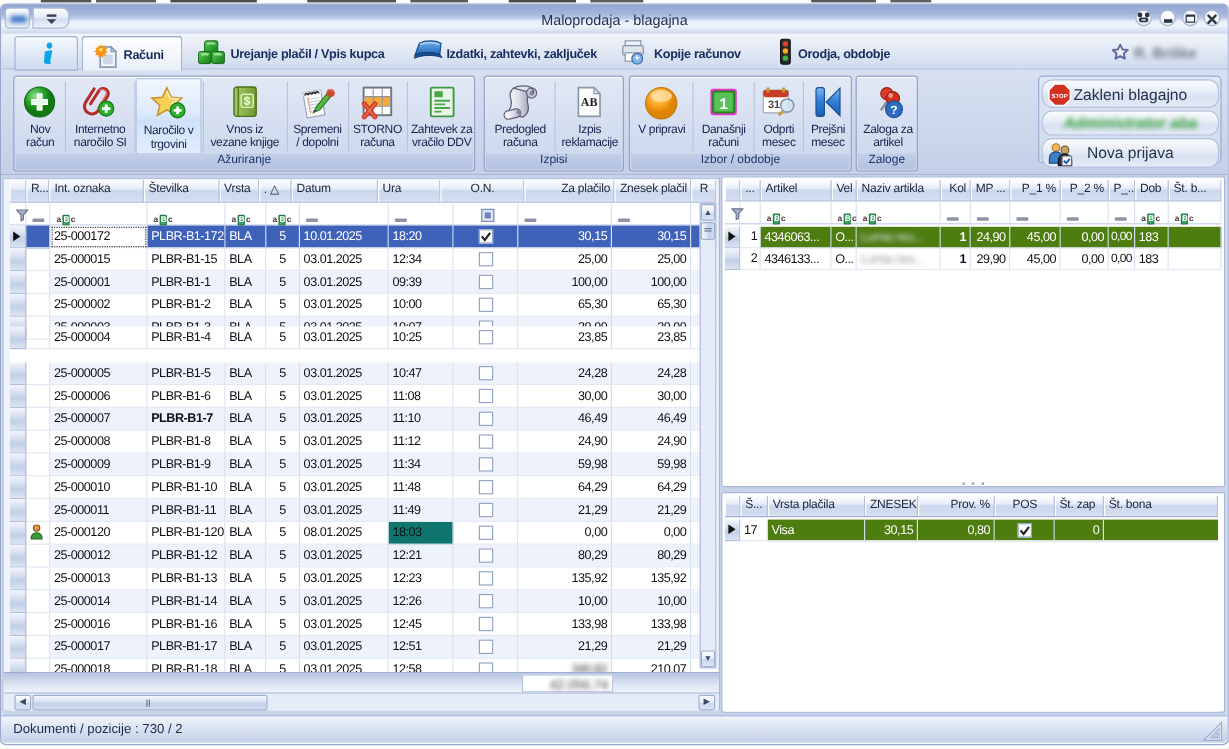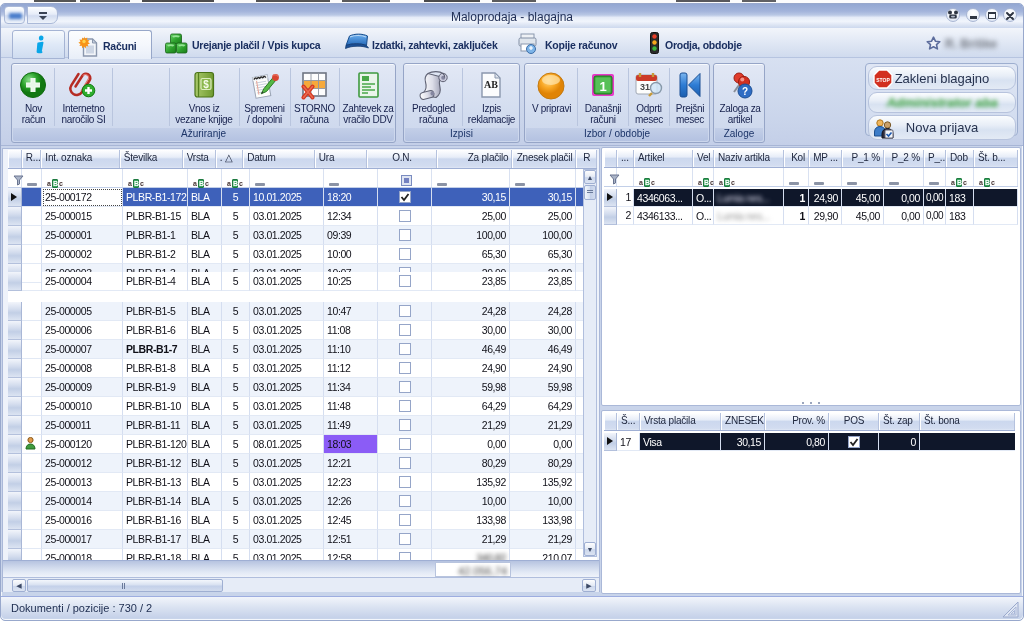--- a/index.html
+++ b/index.html
@@ -45,21 +45,21 @@
 
 .gridhead{background:linear-gradient(#ffffff 0%,#e7edf8 40%,#ccd8ee 50%,#d2dcf0 90%,#dee6f4 100%);
  border-bottom:1px solid #9fafd4;color:#20283f;font-size:10px;letter-spacing:-0.2px}
 .hc{border-right:1px solid #b5c2de;box-shadow:inset 1px 0 0 #ffffff;height:100%;padding:2px 3px 0 4px;white-space:nowrap;overflow:hidden}
 .filt{background:#fff;border-bottom:1px solid #c2cfe8;color:#777}
 .fc{border-right:1px solid #d9e1f1;height:100%;padding:3px 2px 0 5px}
 .row{font-size:10.5px;letter-spacing:-0.4px;color:#101018;white-space:nowrap}
 .cell{height:100%;border-right:1px solid #d5def0;border-bottom:1px solid #e2e9f5;padding:3px 3px 0 3px;overflow:hidden}
 .num{text-align:right}
 .sel{background:#3e61ba;color:#fff}
-.sel2{background:#0f172a;color:#fff}
+.sel2{background:#4d7c0f;color:#fff}
 .ind{background:linear-gradient(#f2f5fb,#d4ddee 40%,#c2cfe6 60%,#dce4f2);border-right:1px solid #a9b7d6;border-bottom:1px solid #b3c0dc}
 .cb{width:12px;height:12px;border:1px solid #95a5c8;background:#fff;margin:0 auto;position:relative}
 .abc{display:inline-flex;align-items:center;font-size:7px;color:#433;font-weight:bold;line-height:7px}
 .abc b{display:inline-block;width:6px;height:9px;background:#3aa660;color:#fff;border:1px solid #1e7a40;
  font-size:7px;line-height:8px;text-align:center;margin:0 1px;border-radius:1px}
 .eq{display:inline-block;width:10px;height:3px;background:#8b93a5;border-radius:1px;margin-top:4px}
 
 .vthumb{background:linear-gradient(90deg,#f3f7fc,#d8e1f1 45%,#c3d0e9 55%,#d2dcee)!important}
 .sbtn{background:linear-gradient(#fdfdfe,#e4eaf5 50%,#ccd7ec 55%,#dce4f2);border:1px solid #9fafd2;border-radius:2px;
  color:#3d4a66;text-align:center}
@@ -189,20 +189,30 @@
             <div class="a" style="left:13px;top:5px"><svg width="30" height="30" viewBox="0 0 30 30">
                 <path d="M7.5 16.5L14.5 5.5a4.3 4.3 0 0 1 7.3 4.5L14 22a6.3 6.3 0 0 1-10.7-6.7L10.5 4" fill="none" stroke="#b62c24" stroke-width="2.5" stroke-linecap="round"></path>
                 <path d="M14.8 6a3 3 0 0 1 5.3 3.2L13 21" fill="none" stroke="#e07068" stroke-width="1.1"></path>
                 <circle cx="20.5" cy="20.5" r="6.3" fill="#2fae2f" stroke="#0e7a0e"></circle>
                 <path d="M20.5 17v7M17 20.5h7" stroke="#fff" stroke-width="2.4"></path>
               </svg></div>
             <div class="a rlab">Internetno
 naročilo SI</div>
           </div>
 <div class="a rsep" style="left:100px"></div>
+<div class="a rbtn hov" style="left:101px;width:55px">
+            <div class="a" style="left:10px;top:5px"><svg width="34" height="30" viewBox="0 0 34 30">
+                <path d="M15 2l3.7 8 8.8 0.8-6.6 5.8 2 8.6-7.9-4.6-7.9 4.6 2-8.6L2.5 10.8l8.8-0.8z" fill="#f8cf56" stroke="#c7912a" stroke-width="1.2"></path>
+                <path d="M15 5l2.7 6 6.5 0.6-4.9 4.3" fill="none" stroke="#fdeab0" stroke-width="1.6"></path>
+                <circle cx="24" cy="21" r="6.2" fill="#2fae2f" stroke="#0e7a0e"></circle>
+                <path d="M24 17.7v6.6M20.7 21h6.6" stroke="#fff" stroke-width="2.2"></path>
+              </svg></div>
+            <div class="a rlab">Naročilo v
+trgovini</div>
+          </div>
 <div class="a rsep" style="left:157px"></div>
 <div class="a rbtn" style="left:158px;width:68px">
             <div class="a" style="left:19px;top:5px"><svg width="30" height="30" viewBox="0 0 30 30">
                 <defs>
                   <linearGradient id="gbk" x1="0" y1="0" x2="1" y2="0">
                     <stop offset="0%" stop-color="#a8c86a"></stop>
                     <stop offset="100%" stop-color="#6f9a30"></stop>
                   </linearGradient>
                 </defs>
                 <rect x="6" y="2.5" width="18.5" height="24.5" rx="2.5" fill="url(#gbk)" stroke="#4a7318" stroke-width="1.2"></rect>
@@ -654,21 +664,21 @@
               <circle cx="5.5" cy="3" r="2.6" fill="#e09a4c" stroke="#8a5a1c"></circle>
               <path d="M1 12c0-3.4 2-5 4.5-5S10 8.6 10 12z" fill="#3f9a3f" stroke="#1e6a1e"></path>
             </svg></div>
 <div class="cell" style="width:81px;background:#fff">25-000120</div>
 <div class="cell" style="width:65px;background:#fff;">PLBR-B1-120</div>
 <div class="cell" style="width:34px;background:#fff;">BLA</div>
 <div class="cell" style="width:28px;background:#fff;">
             <span style="display:block;text-align:center">5</span>
           </div>
 <div class="cell" style="width:74px;background:#fff;">08.01.2025</div>
-<div class="cell" style="width:54px;background:#8b5cf6;">18:03</div>
+<div class="cell" style="width:54px;background:#0f766e;">18:03</div>
 <div class="cell" style="width:54px;background:#fff;;padding-top:3px">
             <div class="cb"></div>
           </div>
 <div class="cell num" style="width:78px;background:#fff;">0,00</div>
 <div class="cell num" style="width:66px;background:#fff;">0,00</div>
 <div class="cell" style="width:21px;border-right:none;background:#fff;"></div>
 </div>
 <div class="a row" style="left:0;top:304px;width:589px;height:19px;display:flex">
 <div class="ind" style="width:14px;height:19px"></div>
 <div class="cell" style="width:20px;padding:2px 0 0 3px"></div>

